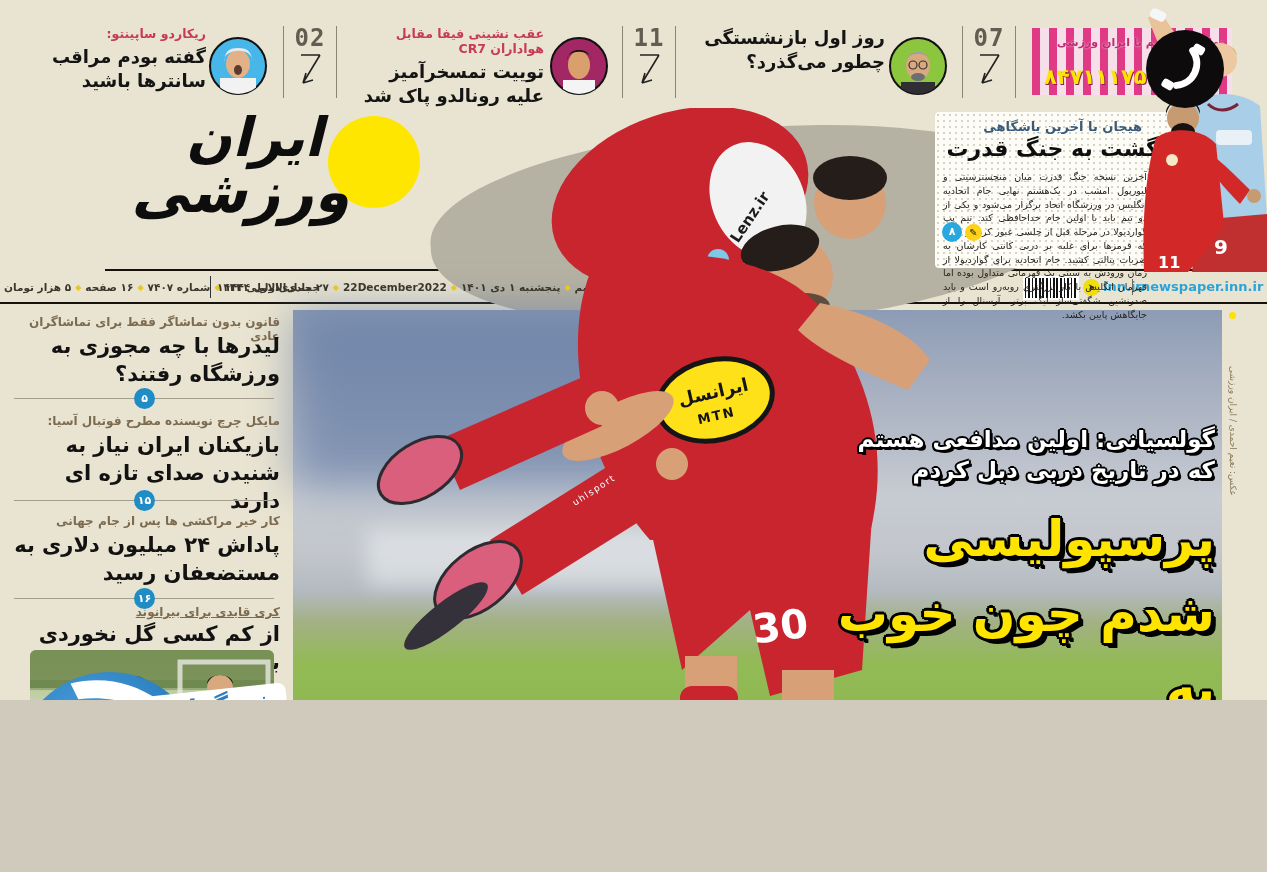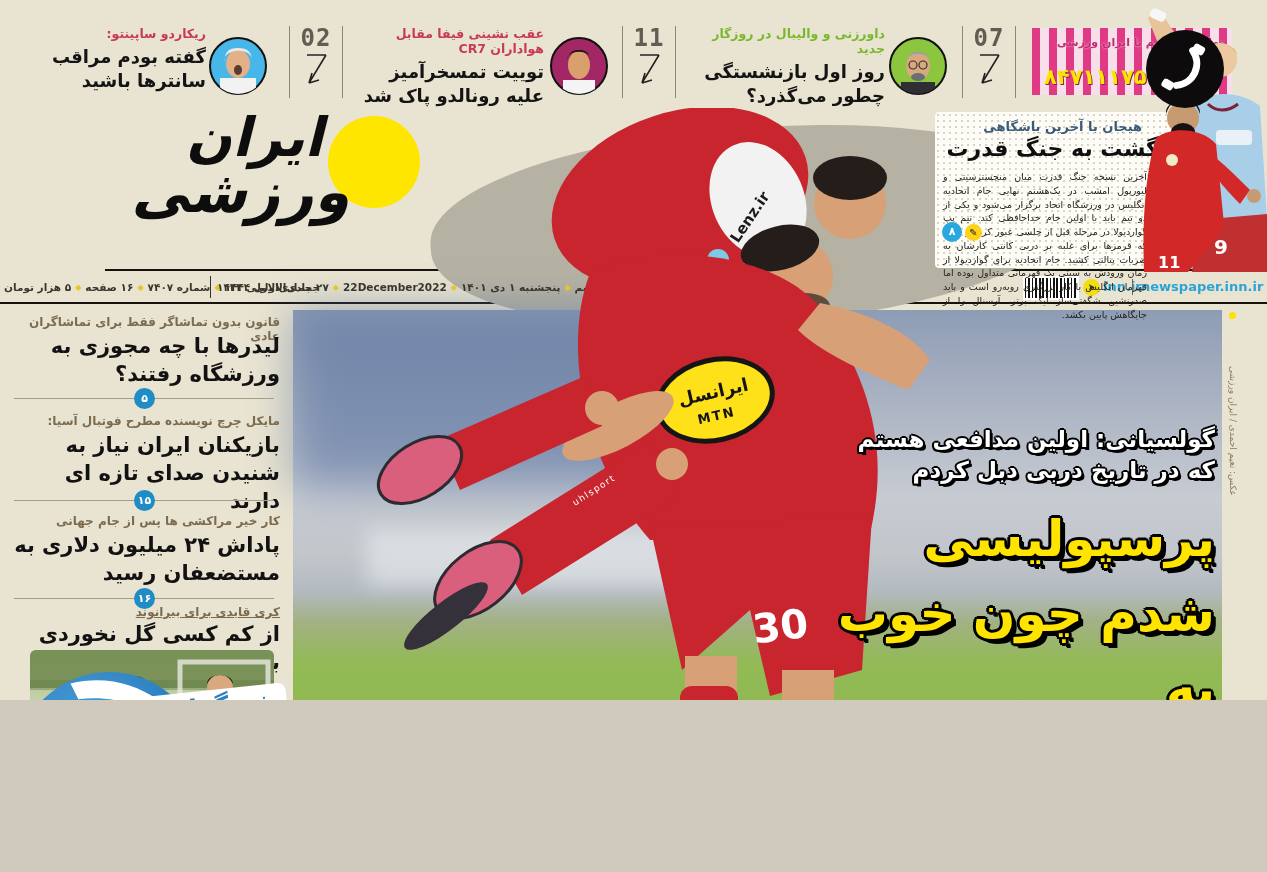--- a/index.html
+++ b/index.html
@@ -91,21 +91,21 @@
         </clipPath>
       <circle cx="30" cy="30" r="28" fill="#47b7e9" stroke="#111" stroke-width="2"></circle>
       <g clip-path="url(#cp1)">
         <ellipse cx="30" cy="28" rx="12" ry="14" fill="#e2b187"></ellipse>
         <path d="M16,26 C14,12 46,10 44,26 C44,16 40,12 30,12 C20,12 17,16 16,26 Z" fill="#e9e9e9"></path>
         <ellipse cx="30" cy="34" rx="4" ry="5" fill="#5a3b2e"></ellipse>
         <rect x="12" y="42" width="36" height="18" fill="#f2f2f2"></rect>
       </g>
     </svg>
   </div>
-  <div class="numcol" style="left:283px;margin-left:6px;">
+  <div class="numcol" style="left:283px;">
     <div class="pagenum">02</div>
     <svg class="jump" width="26" height="36" viewBox="0 0 26 36">
       <path d="M4 3 H23 M23 3 L6 31 M6 31 L9 21 M6 31 L16 28" stroke="#222" stroke-width="1.6" fill="none"></path>
     </svg>
   </div>
 
   <div class="teaser-text" style="left:352px;width:192px;">
     <div class="t-kicker red">عقب نشینی فیفا مقابل هواداران CR7</div>
     <div class="t-title">توییت تمسخرآمیز علیه رونالدو پاک شد</div>
   </div>
@@ -123,21 +123,20 @@
     </svg>
   </div>
   <div class="numcol" style="left:622px;">
     <div class="pagenum">11</div>
     <svg class="jump" width="26" height="36" viewBox="0 0 26 36">
       <path d="M4 3 H23 M23 3 L6 31 M6 31 L9 21 M6 31 L16 28" stroke="#222" stroke-width="1.6" fill="none"></path>
     </svg>
   </div>
 
   <div class="teaser-text" style="left:692px;width:193px;">
-    <div class="t-kicker green">داورزنی و والیبال در روزگار جدید</div>
     <div class="t-title">روز اول بازنشستگی چطور می‌گذرد؟</div>
   </div>
   <div class="avatar" style="left:888px;">
     <svg width="60" height="60" viewBox="0 0 60 60">
       <clipPath id="cp3">
           <circle cx="30" cy="30" r="28"></circle>
         </clipPath>
       <circle cx="30" cy="30" r="28" fill="#8cc63e" stroke="#111" stroke-width="2"></circle>
       <g clip-path="url(#cp3)">
         <ellipse cx="30" cy="30" rx="12" ry="14" fill="#d8a87e"></ellipse>

